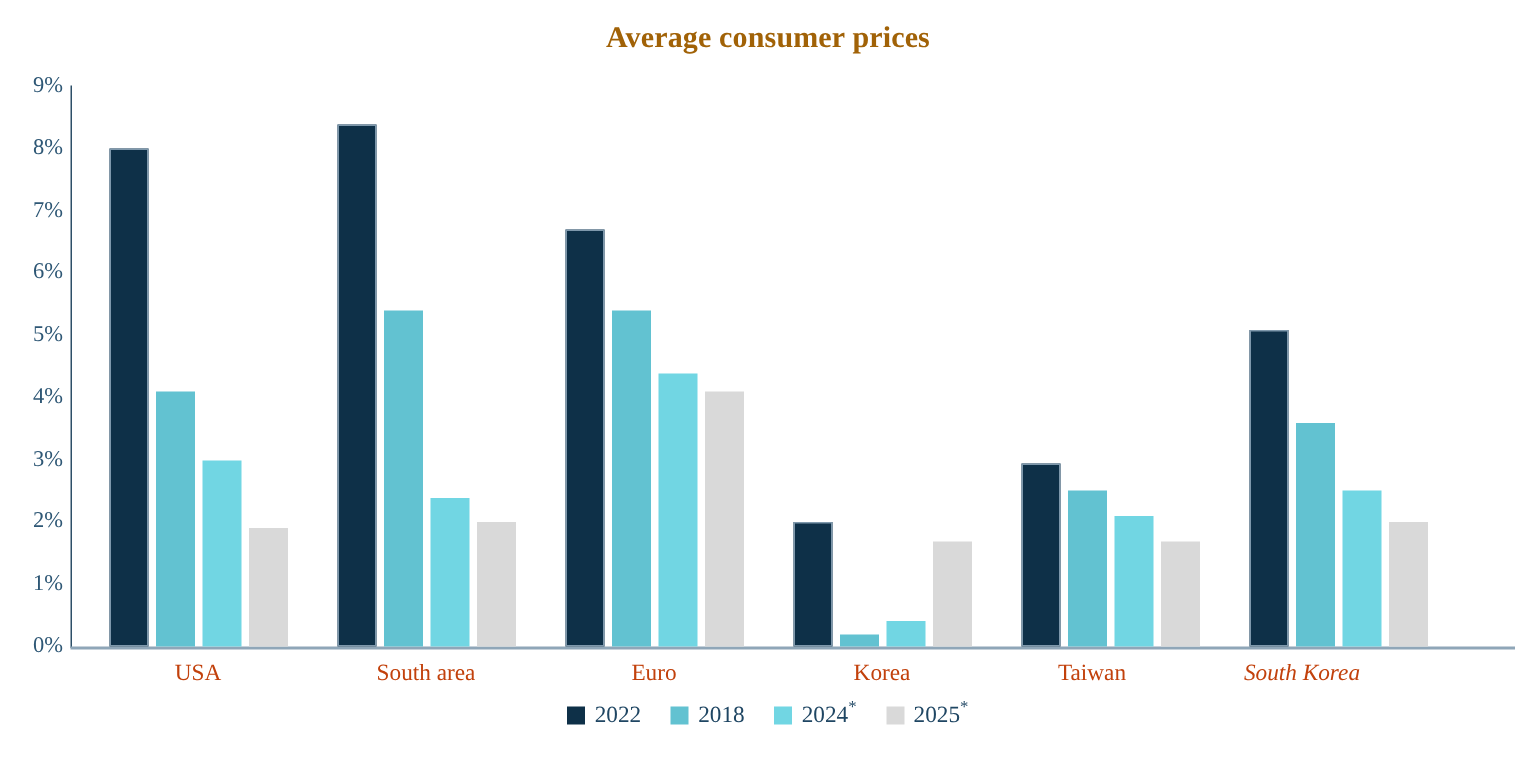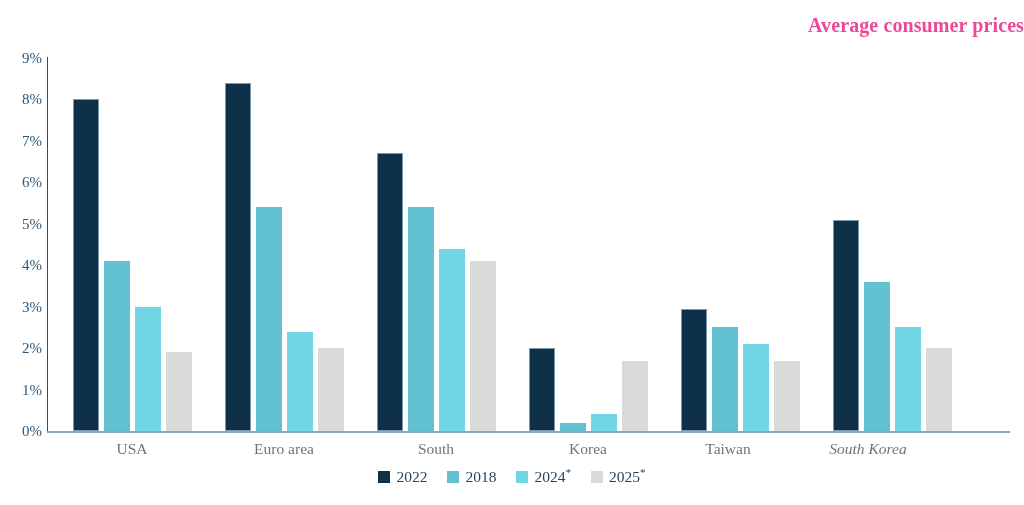--- a/index.html
+++ b/index.html
@@ -23,24 +23,24 @@
     background: #ffffff;
     box-sizing: border-box;
   }
 
   
   .chart-title {
     position: absolute;
     top: 14px;
     left: 0;
     width: 1024px;
-    text-align: right;
+    text-align: center;
     font-size: 20px;
     font-weight: bold;
-    color: #ec4899;
+    color: #a16207;
     letter-spacing: 0.1px;
     white-space: nowrap;
   }
 
   .axis-y-line {
     position: absolute;
     left: 47px;
     top: 57px;
     width: 1px;
     height: 375px;
@@ -93,21 +93,21 @@
   .bar.s2 { left: 62px; background: #71d6e3; }
   .bar.s3 { left: 93px; background: #d9d9d9; }
 
   
   .catlabel {
     position: absolute;
     top: 440px;
     width: 200px;
     text-align: center;
     font-size: 15.5px;
-    color: #737373;
+    color: #c2410c;
     white-space: nowrap;
   }
 
   
   .legend {
     position: absolute;
     left: 0;
     top: 468px;
     width: 1024px;
     display: flex;
@@ -192,22 +192,22 @@
       <div class="group" style="left: 833px; top: 58px; width: 119px; position: absolute;">
         <div class="bar s0" title="South Korea 2022: 5.1%" style="height: 211.367px;"></div>
         <div class="bar s1" title="South Korea 2023: 3.6%" style="height: 149.2px; background: rgb(98, 194, 209);"></div>
         <div class="bar s2" title="South Korea 2024*: 2.5%" style="height: 103.611px; background: rgb(113, 214, 227);"></div>
         <div class="bar s3" title="South Korea 2025*: 2%" style="height: 82.8889px; background: rgb(217, 217, 217);"></div>
       </div>
     </div>
 
   <div id="cat-layer">
       <div class="catlabel" style="left: 32px;">USA</div>
-      <div class="catlabel" style="left: 184px;">Euro area</div>
-      <div class="catlabel" style="left: 336px;">South</div>
+      <div class="catlabel" style="left: 184px;">South area</div>
+      <div class="catlabel" style="left: 336px;">Euro</div>
       <div class="catlabel" style="left: 488px;">Korea</div>
       <div class="catlabel" style="left: 628px;">Taiwan</div>
       <div class="catlabel" style="left: 768px; font-style: italic;">South Korea</div>
     </div>
 
   <div class="legend" id="legend">
       <div class="legend-item">
         <span class="legend-swatch" style="background: rgb(14, 48, 72);"></span>
         <span class="legend-label">2022</span>
       </div>

